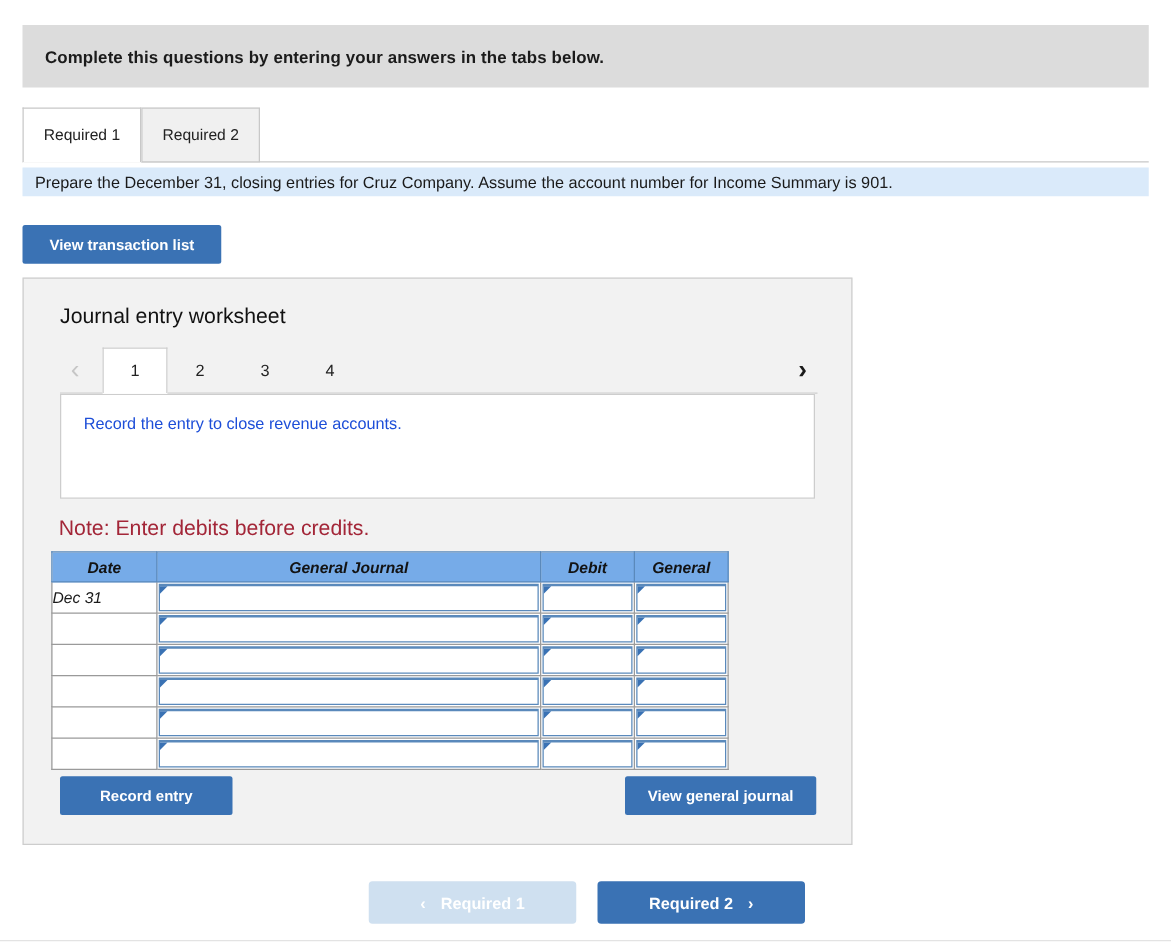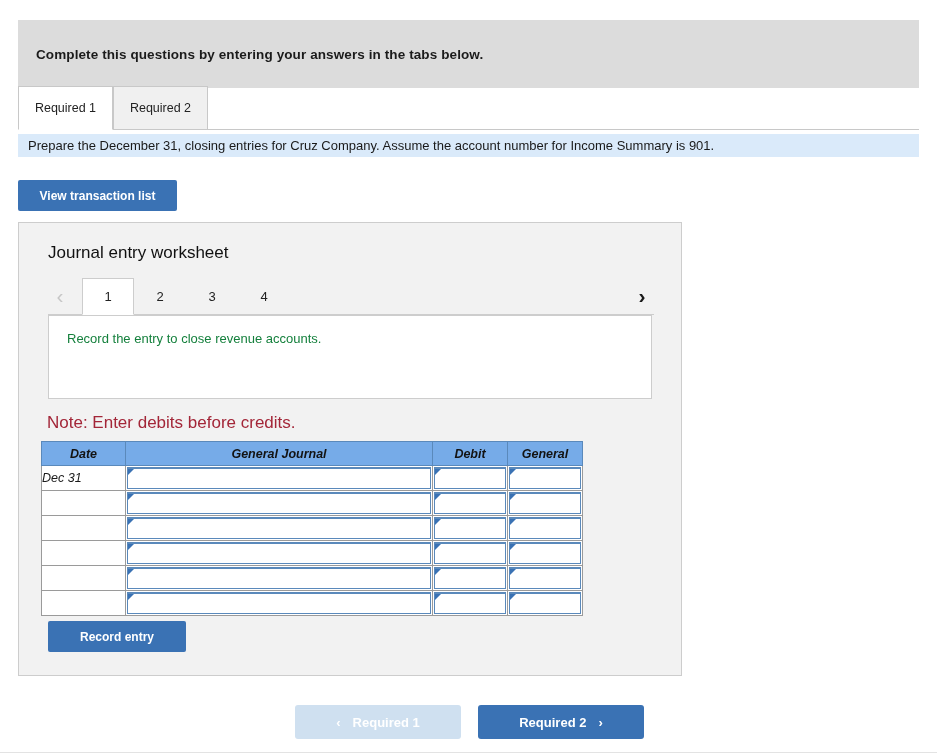--- a/index.html
+++ b/index.html
@@ -15,21 +15,21 @@
     color: #1a1a1a;
     overflow: hidden;
   }
 
   
   .banner {
     position: absolute;
     left: 18px;
     top: 20px;
     width: 901px;
-    height: 68px;
+    height: 50px;
     background: #dcdcdc;
     box-sizing: border-box;
     display: flex;
     align-items: center;
   }
   .banner-text {
     font-size: 13.5px;
     font-weight: bold;
     color: #1b1b1b;
     padding-left: 18px;
@@ -204,21 +204,21 @@
     width: 604px;
     height: 84px;
     background: #ffffff;
     border: 1px solid #cdcdcd;
     box-sizing: border-box;
     z-index: 1;
   }
   .prompt-text {
     padding: 15px 0 0 18px;
     font-size: 13px;
-    color: #15803d;
+    color: #1d4ed8;
   }
   .note {
     position: absolute;
     left: 28px;
     top: 190px;
     font-size: 17px;
     color: #a32638;
   }
 
   
@@ -473,20 +473,21 @@
             <div class="cell-input"></div>
           </td>
         <td>
             <div class="cell-input"></div>
           </td>
       </tr>
     </tbody>
   </table>
 
   <button class="btn btn-record">Record entry</button>
+  <button class="btn btn-viewjournal">View general journal</button>
 </div>
 
 <div class="bottomnav">
   <button class="navbtn navbtn-prev">
     <span class="nav-chev">‹</span>
     <span>Required 1</span>
   </button>
   <button class="navbtn navbtn-next">
     <span>Required 2</span>
     <span class="nav-chev">›</span>

